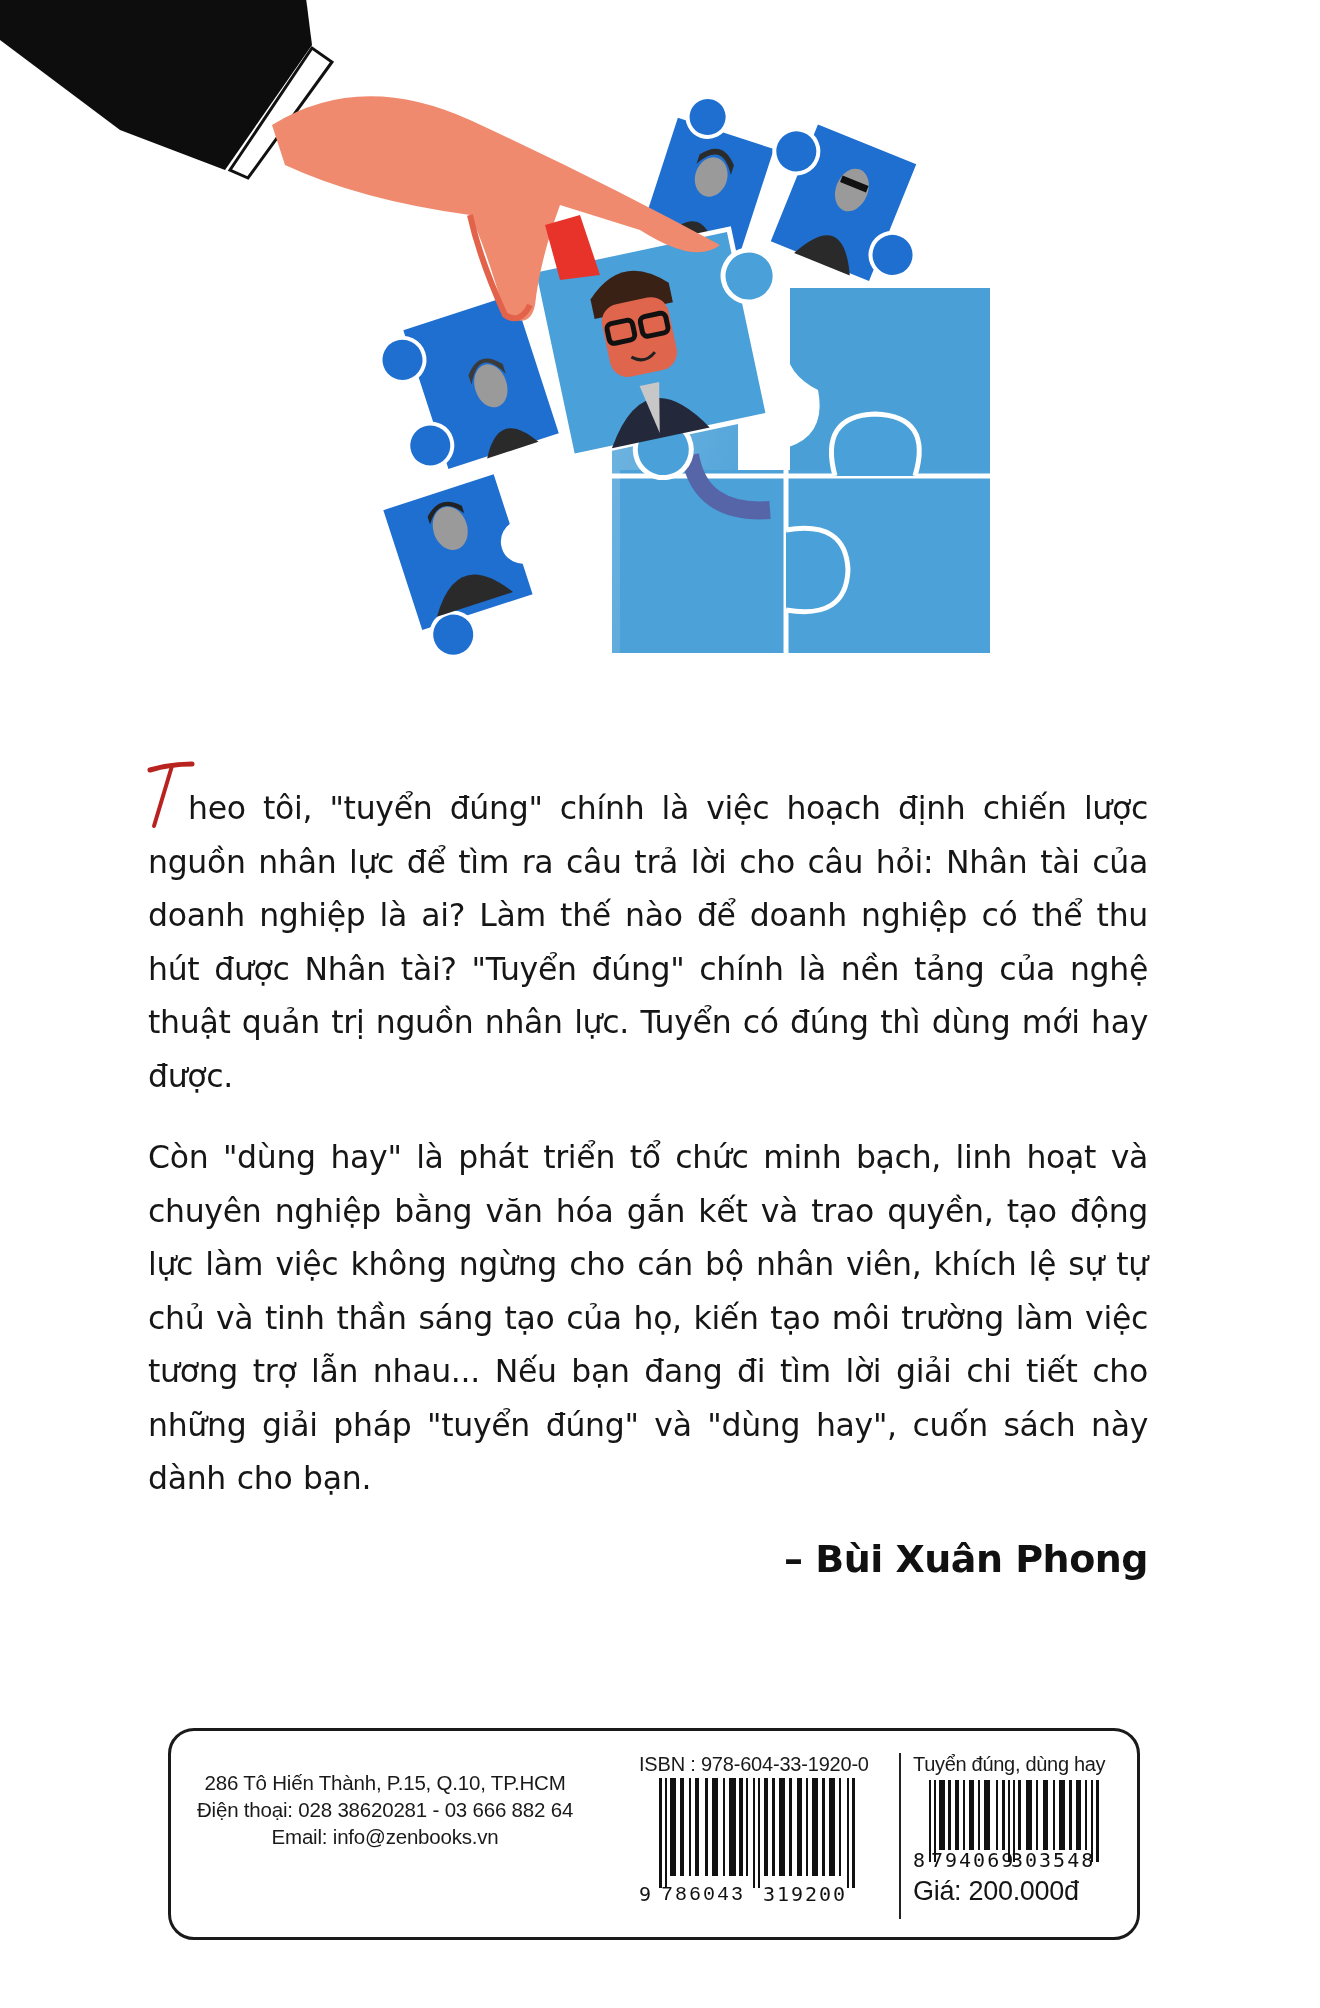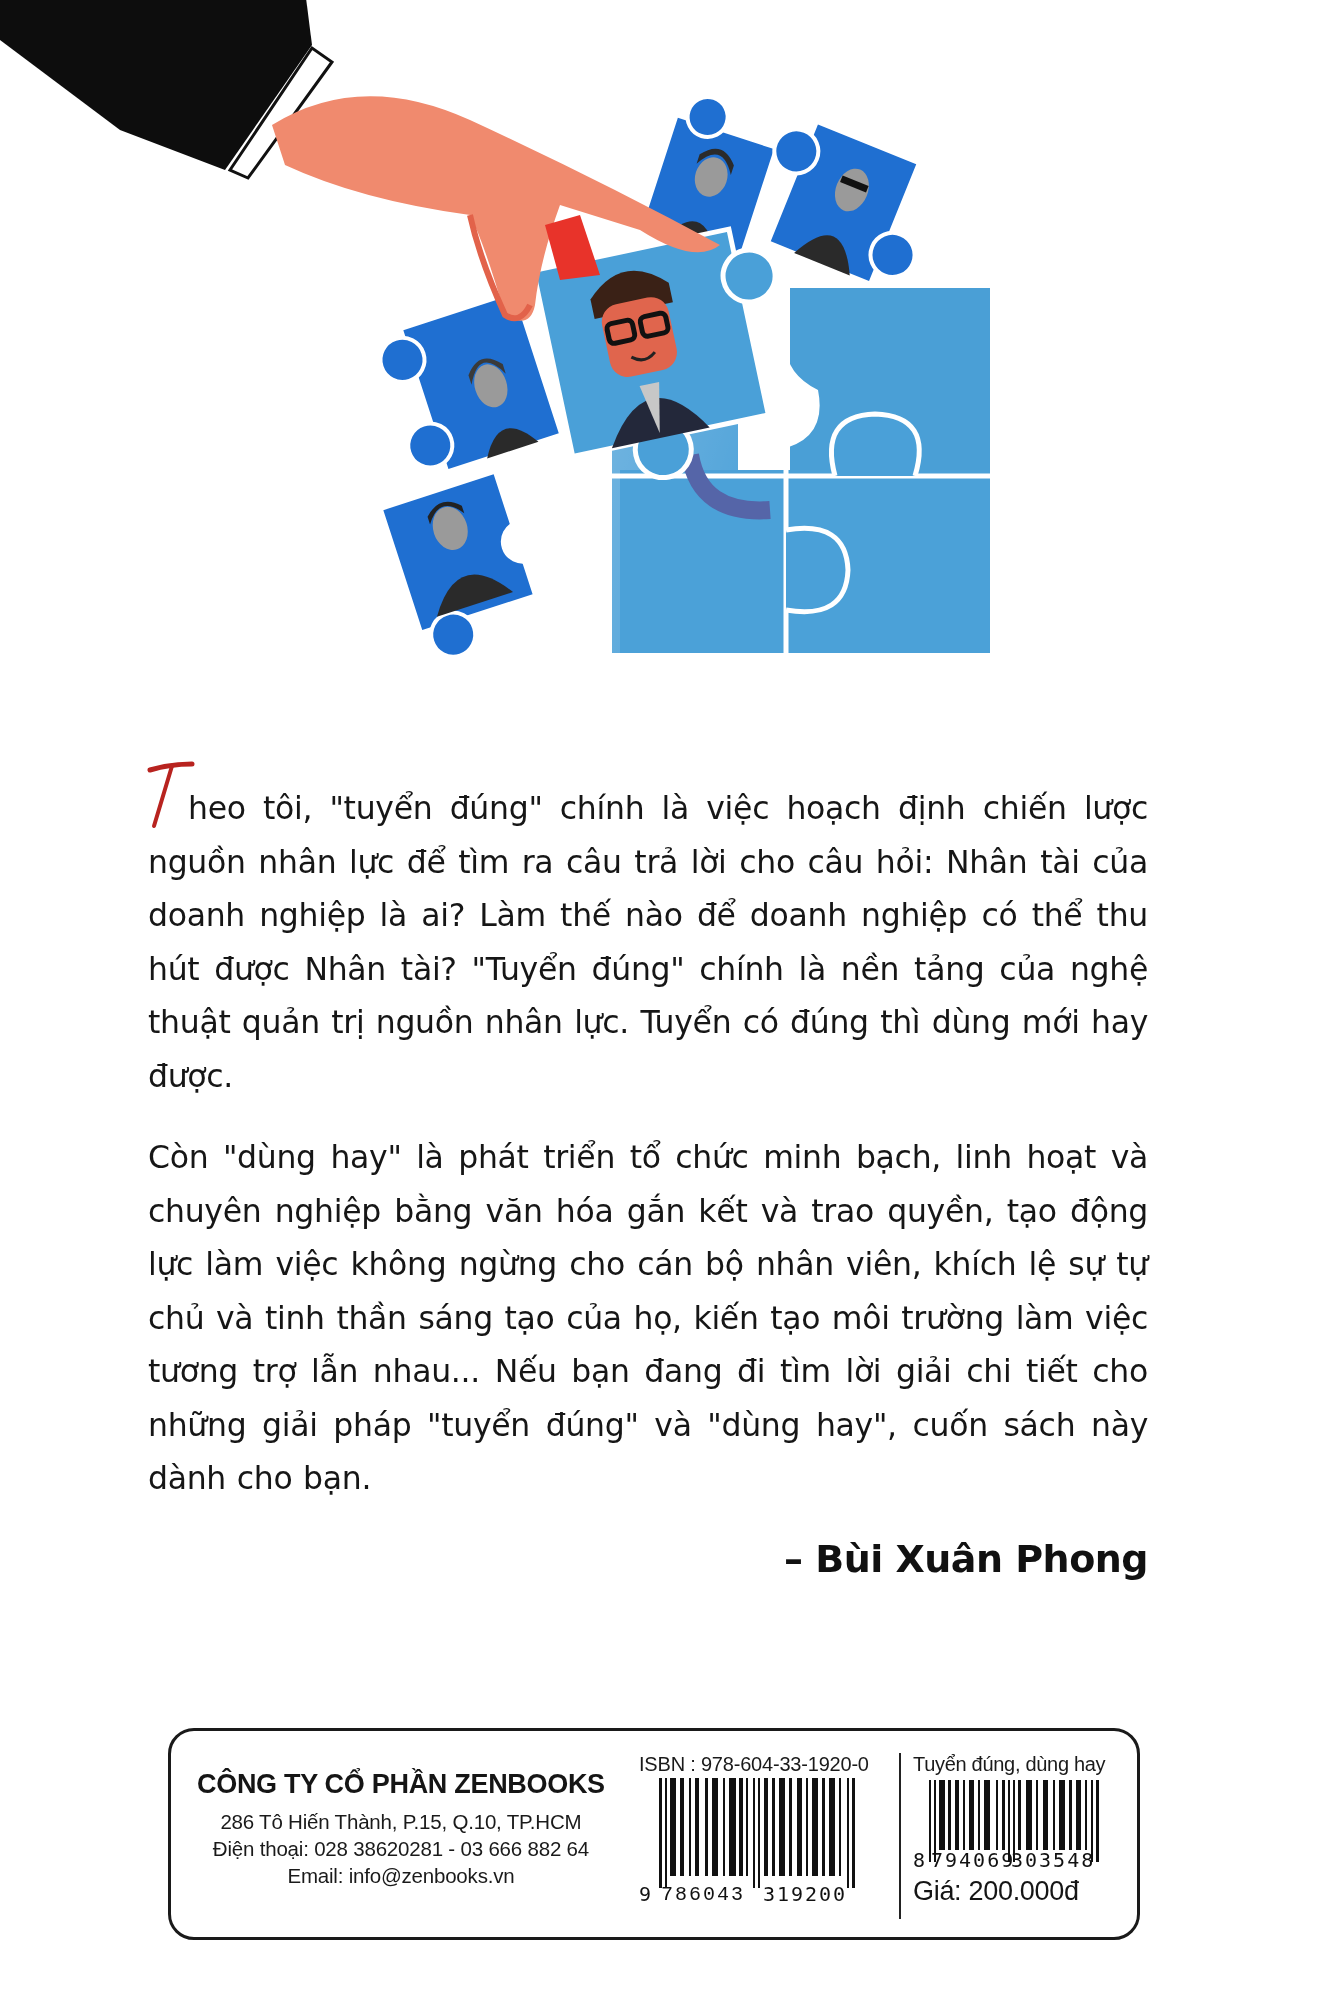--- a/index.html
+++ b/index.html
@@ -152,21 +152,20 @@
     </svg>
     <span class="first-line-indent"></span><span>heo tôi, "tuyển đúng" chính là việc hoạch định chiến lược nguồn nhân lực để tìm ra câu trả lời cho câu hỏi: Nhân tài của doanh nghiệp là ai? Làm thế nào để doanh nghiệp có thể thu hút được Nhân tài? "Tuyển đúng" chính là nền tảng của nghệ thuật quản trị nguồn nhân lực. Tuyển có đúng thì dùng mới hay được.</span>
   </div>
   <div class="para">Còn "dùng hay" là phát triển tổ chức minh bạch, linh hoạt và chuyên nghiệp bằng văn hóa gắn kết và trao quyền, tạo động lực làm việc không ngừng cho cán bộ nhân viên, khích lệ sự tự chủ và tinh thần sáng tạo của họ, kiến tạo môi trường làm việc tương trợ lẫn nhau... Nếu bạn đang đi tìm lời giải chi tiết cho những giải pháp "tuyển đúng" và "dùng hay", cuốn sách này dành cho bạn.</div>
 </div>
 
 <div class="signature">– Bùi Xuân Phong</div>
 
 <div class="imprint">
   <div class="publisher">
-    <div class="name">CÔNG TY CỔ PHẦN ZENBOOKS</div>
     <div class="line">286 Tô Hiến Thành, P.15, Q.10, TP.HCM</div>
     <div class="line">Điện thoại: 028 38620281 - 03 666 882 64</div>
     <div class="line">Email: info@zenbooks.vn</div>
   </div>
 
   <div class="isbn-block">
     <div class="isbn-label">ISBN : 978-604-33-1920-0</div>
     <svg width="240" height="130" viewBox="0 0 240 130">
       <g fill="#111">
         <rect x="20" y="2" width="3" height="110"></rect>

